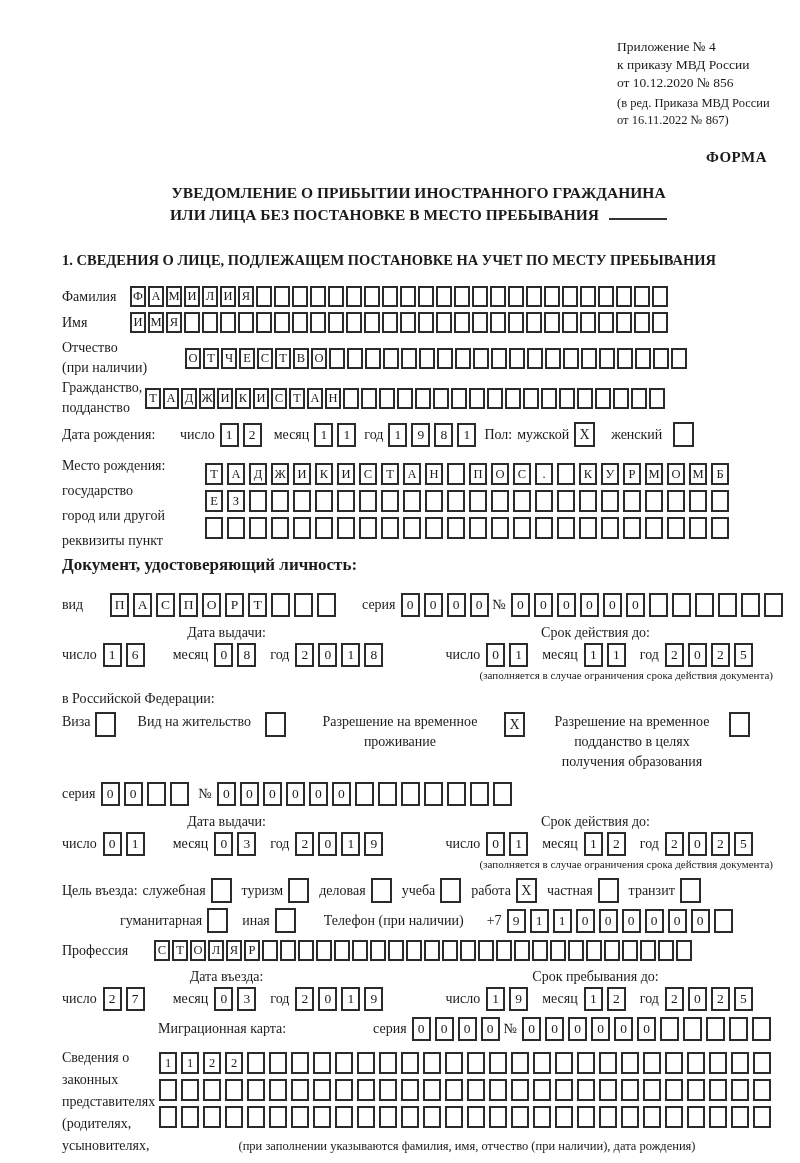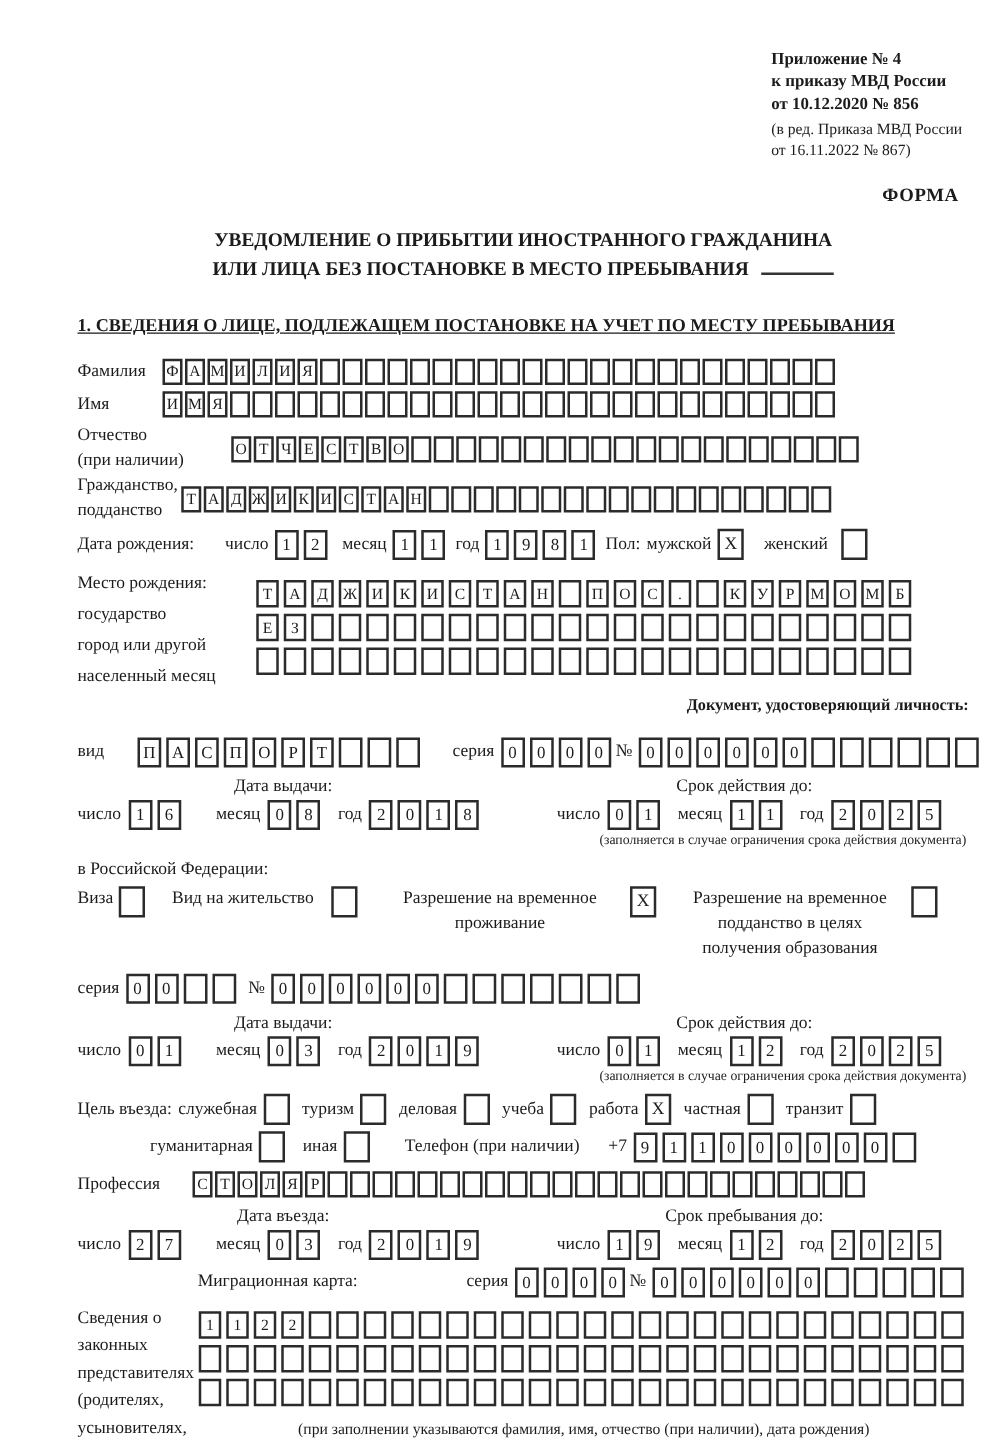--- a/index.html
+++ b/index.html
@@ -1,27 +1,27 @@
 <!DOCTYPE html>
 <html><head>
 <meta charset="utf-8">
 <style>
   html,body{margin:0;padding:0;background:#ffffff;}
   body{width:800px;height:1163px;color:#1b1b1b;
        font-family:"Liberation Serif","DejaVu Serif",serif;font-size:14px;overflow:hidden;}
   .page{box-sizing:border-box;width:800px;height:1163px;padding:38px 25px 0 62px;position:relative;}
 
   
-  .ref{margin-left:555px;font-size:13.5px;line-height:18px;font-weight:bold;}
+  .ref{margin-left:555px;font-size:13.5px;line-height:18px;}
   .ref2{margin-left:555px;font-size:12.5px;line-height:17px;margin-top:3px;}
   .forma{text-align:right;font-weight:bold;font-size:15px;margin-top:20px;padding-right:8px;letter-spacing:.5px;}
 
   .title{ text-align:center;font-weight:bold;font-size:15.5px;line-height:22px;margin-top:16px;}
   .tline{display:inline-block;width:58px;border-bottom:2px solid #333;height:14px;margin-left:10px;}
-  .sect{font-weight:bold;font-size:14.5px;margin-top:26px;white-space:nowrap;text-decoration:underline;}
+  .sect{font-weight:bold;font-size:14.5px;margin-top:26px;white-space:nowrap;}
 
   
   .frow{display:flex;align-items:center;white-space:nowrap;margin-top:5px;}
   .frow.top{align-items:center;}
   .lbl{flex:none;font-size:14px;}
   .lbl2{font-size:14px;line-height:20px;flex:none;}
   .boxrow{display:flex;flex:none;}
   .box{flex:none;box-sizing:border-box;width:16px;height:21px;border:2px solid #2b2b2b;margin-right:2px;
        text-align:center;font-size:12.5px;line-height:17px;background:#fff;}
   .digits .box{width:19px;height:24px;font-size:13.5px;line-height:20px;margin-right:4px;}
@@ -33,21 +33,21 @@
   .dhead{display:flex;white-space:nowrap;margin-top:8px;}
   .dhead .h1{width:330px;text-align:center;font-size:14px;}
   .dhead .h2{width:360px;text-align:center;font-size:14px;margin-left:25px;}
   .dgrp{display:flex;align-items:center;flex:none;}
   .dgrp .w{font-size:14px;margin-right:6px;}
   .dgrp .w+ .boxrow{margin-right:10px;}
   .daterow{display:flex;align-items:center;white-space:nowrap;margin-top:2px;}
   .daterow .right{margin-left:48px;}
   .note{font-size:11px;text-align:right;margin-top:2px;padding-right:2px;}
 
-  .center-b{font-weight:bold;font-size:13px;text-align:right;margin-top:9px;}
+  .center-b{font-weight:bold;font-size:17px;text-align:left;margin-top:9px;}
   .intro{font-size:14px;line-height:23px;margin-top:6px;}
 
   .optrow{display:flex;align-items:flex-start;white-space:normal;margin-top:6px;}
   .opt{display:flex;align-items:flex-start;flex:none;}
   .optlbl{font-size:14px;line-height:20px;}
   .optlbl.c{text-align:center;}
 
   .plbl{font-size:14px;margin-right:5px;}
 
   .sideblock{display:flex;align-items:center;margin-top:6px;}
@@ -249,21 +249,21 @@
     <span class="cbox">X</span>
     <span class="plbl" style="margin-left:16px;">женский</span>
     <span class="cbox" style="margin-left:6px;"></span>
   </div>
 
   <div class="sideblock">
     <div class="sidelabels" style="width:143px;line-height:25px;">
       <div>Место рождения:</div>
       <div>государство</div>
       <div>город или другой</div>
-      <div>населенный месяц</div>
+      <div>реквизиты пункт</div>
     </div>
     <div class="brows">
       <span class="boxrow wide">
           <span class="box">Т</span>
           <span class="box">А</span>
           <span class="box">Д</span>
           <span class="box">Ж</span>
           <span class="box">И</span>
           <span class="box">К</span>
           <span class="box">И</span>

